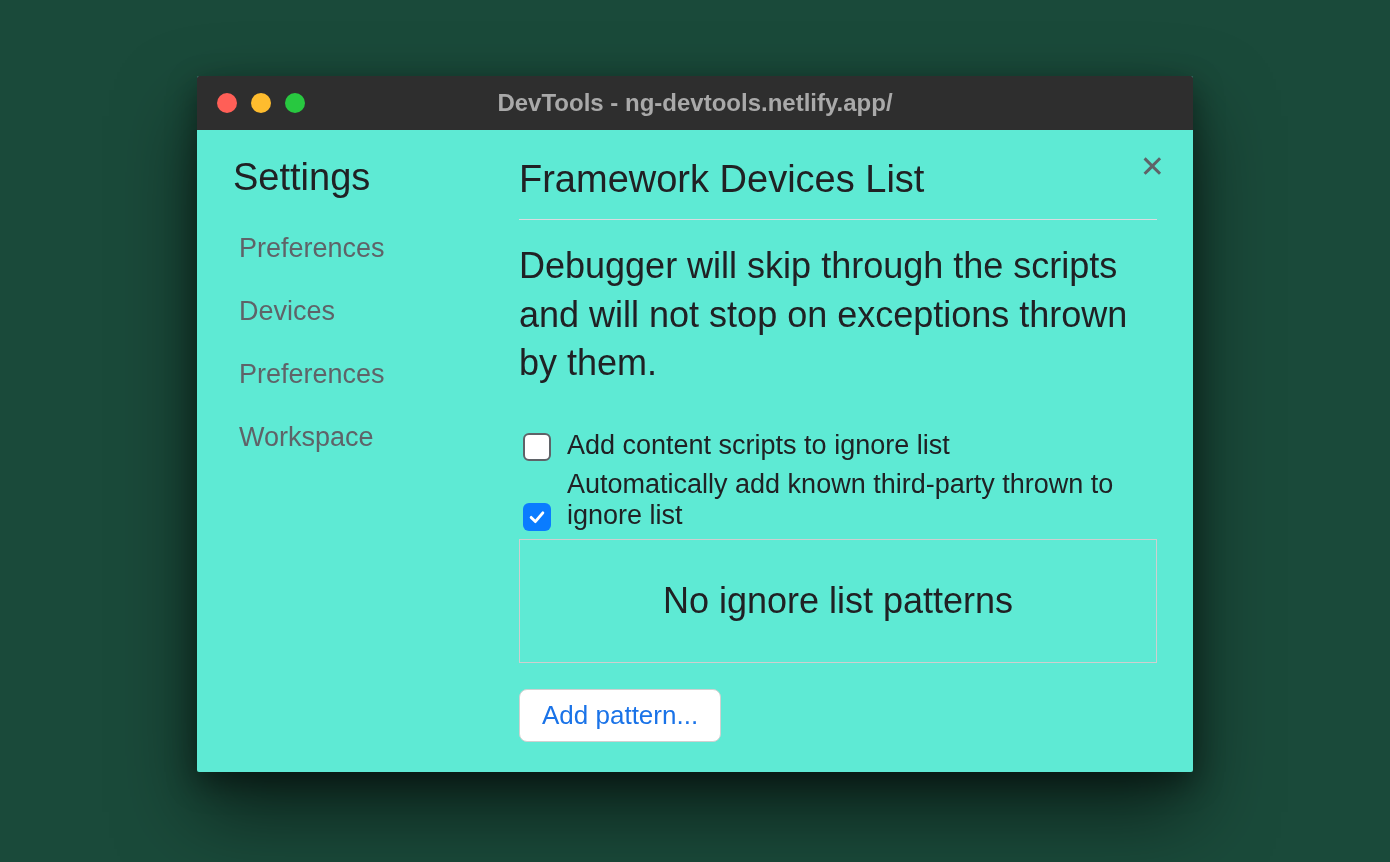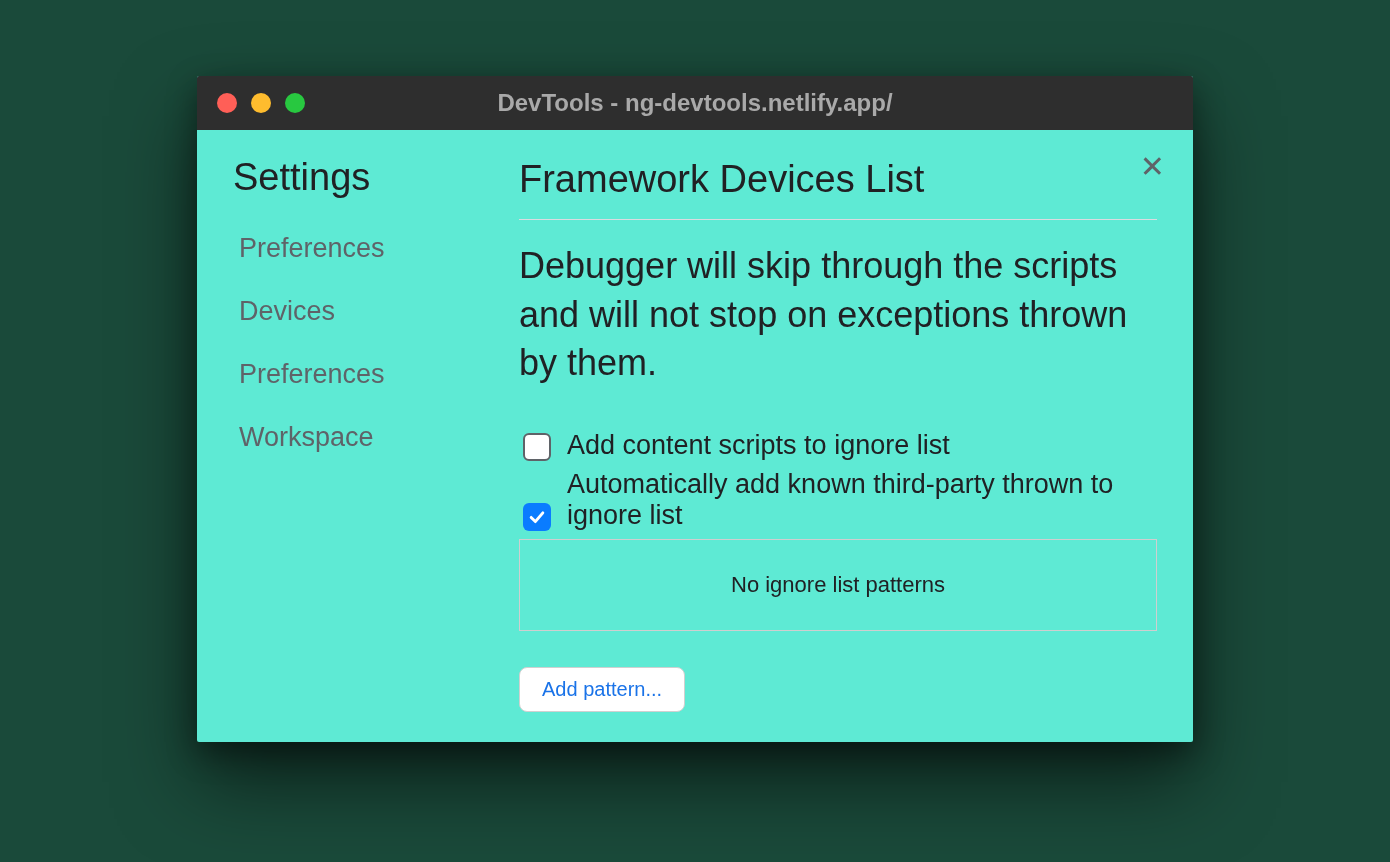--- a/index.html
+++ b/index.html
@@ -132,34 +132,34 @@
   .checkbox.checked svg {
     width: 20px;
     height: 20px;
   }
   .checkbox-label {
     font-size: 27px;
     color: #202124;
   }
   .patterns-box {
     border: 1px solid #cfcfcf;
-    padding: 32px 0;
+    padding: 40px 0;
     text-align: center;
-    font-size: 22px;
+    font-size: 36px;
     color: #202124;
   }
   .add-pattern-btn {
-    margin-top: 36px;
+    margin-top: 26px;
     display: inline-block;
     padding: 10px 22px;
     border: 1px solid #d0d0d0;
     border-radius: 8px;
     background: #fff;
     color: #1a73e8;
-    font-size: 20px;
+    font-size: 26px;
     cursor: pointer;
   }
 </style>
 </head>
 <body>
 
 <div class="window">
 
   <div class="titlebar">
     <div class="traffic-lights">

